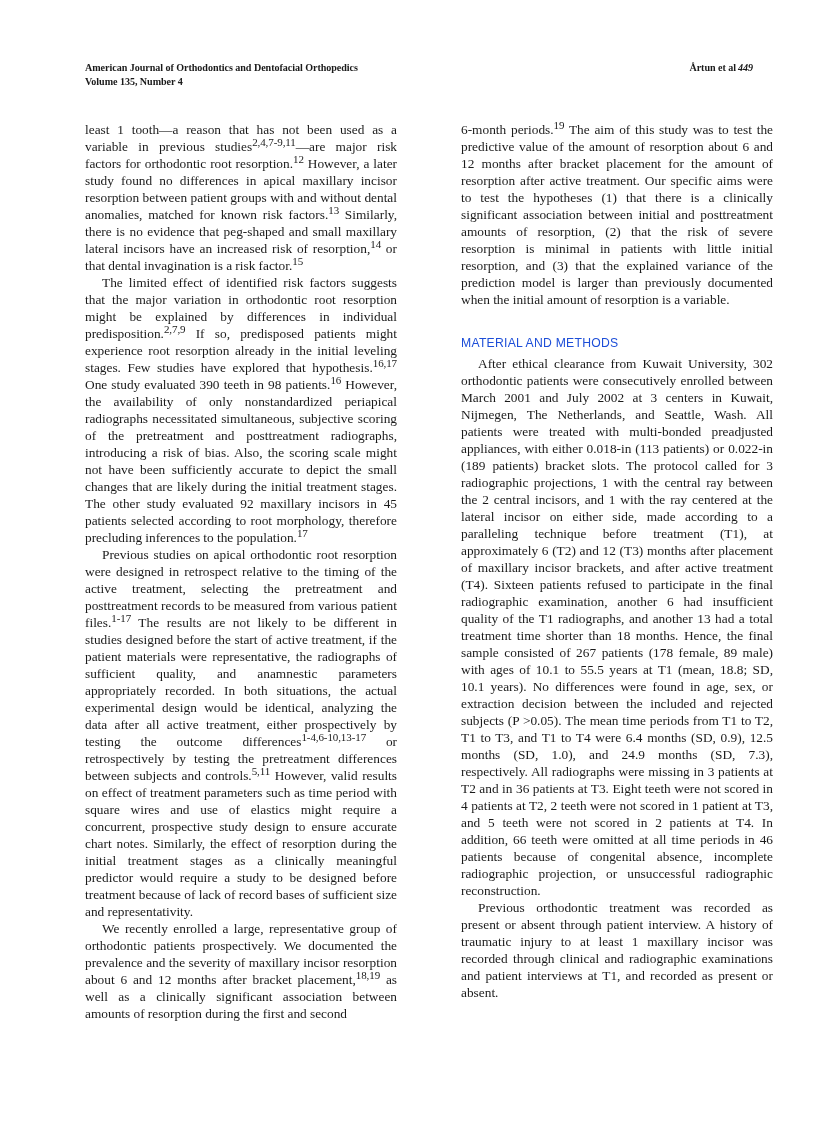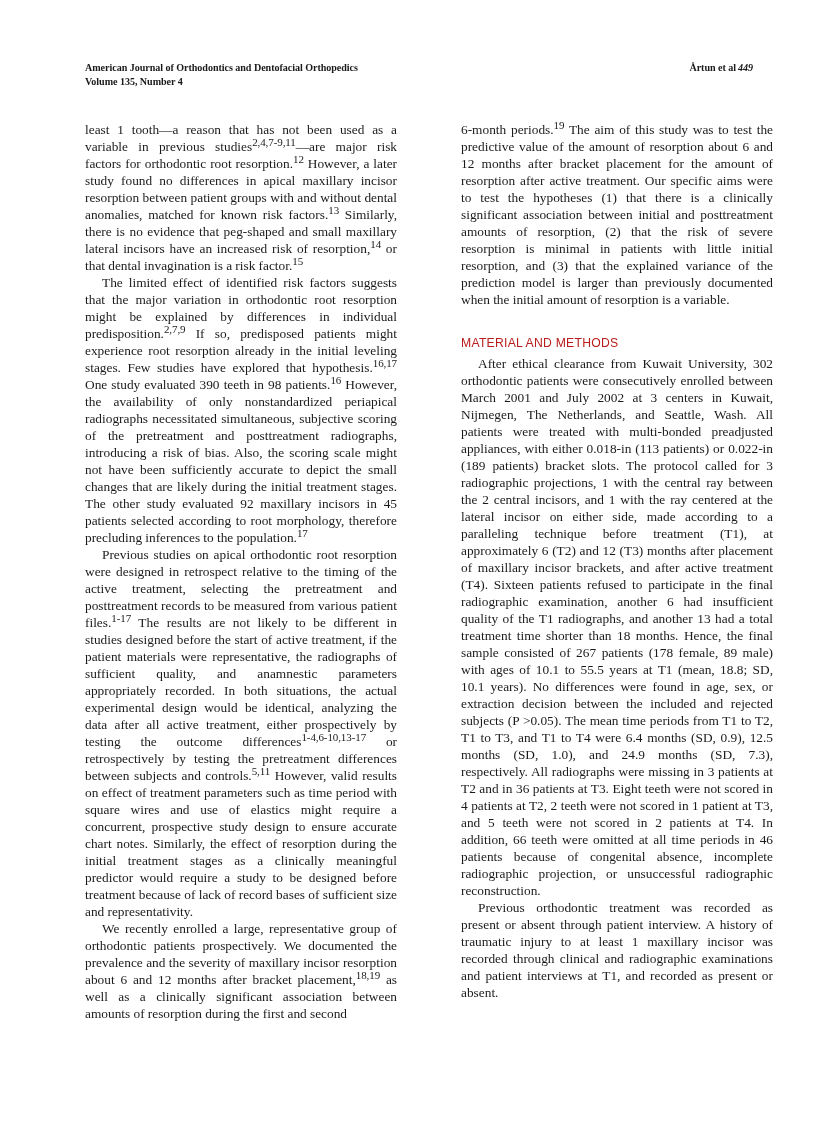--- a/index.html
+++ b/index.html
@@ -81,21 +81,21 @@
     letter-spacing: -0.1px;
   }
 
   h2.section-head {
     margin: 0;
     font-family: "Liberation Sans", "DejaVu Sans", sans-serif;
     font-size: 12.2px;
     font-weight: normal;
     line-height: 17px;
     letter-spacing: 0.25px;
-    color: #b91c1c;
+    color: #1d4ed8;
     text-align: left;
   }
   .gap-before-head { height: 27px; }
   .gap-after-head  { height: 3px; }
 </style>
 </head>
 <body>
 
 <div class="page">
 

